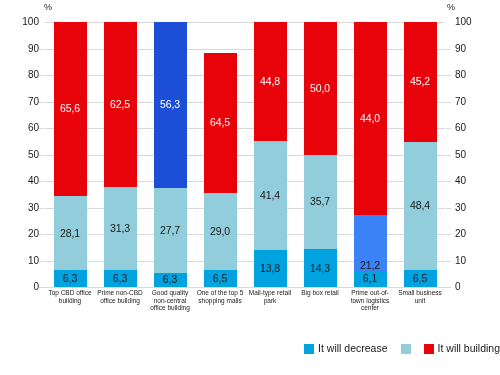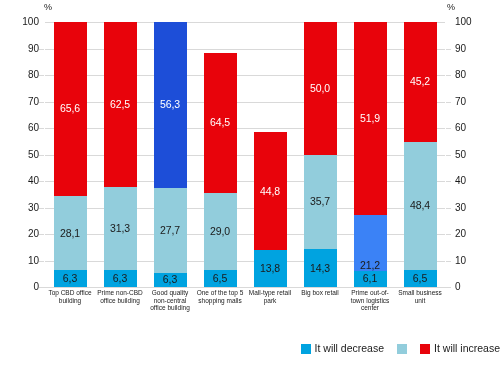--- a/index.html
+++ b/index.html
@@ -274,20 +274,23 @@
             <div class="seg seg-increase" style="height: 140px; background: rgb(232, 3, 11);">
               <span class="seg-val">64,5</span>
             </div>
           </div>
         </div>
         <div class="bar-slot">
           <div class="bar">
             <div class="seg seg-decrease" style="height: 36.57px; background: rgb(0, 163, 224);">
               <span class="seg-val">13,8</span>
             </div>
+            <div class="seg seg-nochange" style="height: 109.71px; background: rgb(146, 205, 220);">
+              <span class="seg-val">41,4</span>
+            </div>
             <div class="seg seg-increase" style="height: 118.72px; background: rgb(232, 3, 11);">
               <span class="seg-val">44,8</span>
             </div>
           </div>
         </div>
         <div class="bar-slot">
           <div class="bar">
             <div class="seg seg-decrease" style="height: 37.895px; background: rgb(0, 163, 224);">
               <span class="seg-val">14,3</span>
             </div>
@@ -301,21 +304,21 @@
         </div>
         <div class="bar-slot">
           <div class="bar">
             <div class="seg seg-decrease" style="height: 16.165px; background: rgb(0, 163, 224);">
               <span class="seg-val">6,1</span>
             </div>
             <div class="seg seg-nochange" style="height: 56px; background: #3b82f6; align-items: flex-end;">
               <span class="seg-val">21,2</span>
             </div>
             <div class="seg seg-increase" style="height: 192.655px; background: rgb(232, 3, 11);">
-              <span class="seg-val">51,9</span>
+              <span class="seg-val">44,0</span>
             </div>
           </div>
         </div>
         <div class="bar-slot">
           <div class="bar">
             <div class="seg seg-decrease" style="height: 17.225px; background: rgb(0, 163, 224);">
               <span class="seg-val">6,5</span>
             </div>
             <div class="seg seg-nochange" style="height: 128.26px; background: rgb(146, 205, 220);">
               <span class="seg-val">48,4</span>
@@ -369,17 +372,17 @@
   <div id="legend">
       <div class="legend-item">
         <span class="legend-swatch" style="background: rgb(0, 163, 224);"></span>
         <span class="legend-text">It will decrease</span>
       </div>
       <div class="legend-item">
         <span class="legend-swatch" style="background: rgb(146, 205, 220);"></span>
       </div>
       <div class="legend-item">
         <span class="legend-swatch" style="background: rgb(232, 3, 11);"></span>
-        <span class="legend-text">It will increase</span>
+        <span class="legend-text">It will building</span>
       </div>
     </div>
 
 </div>
 
 </body></html>

